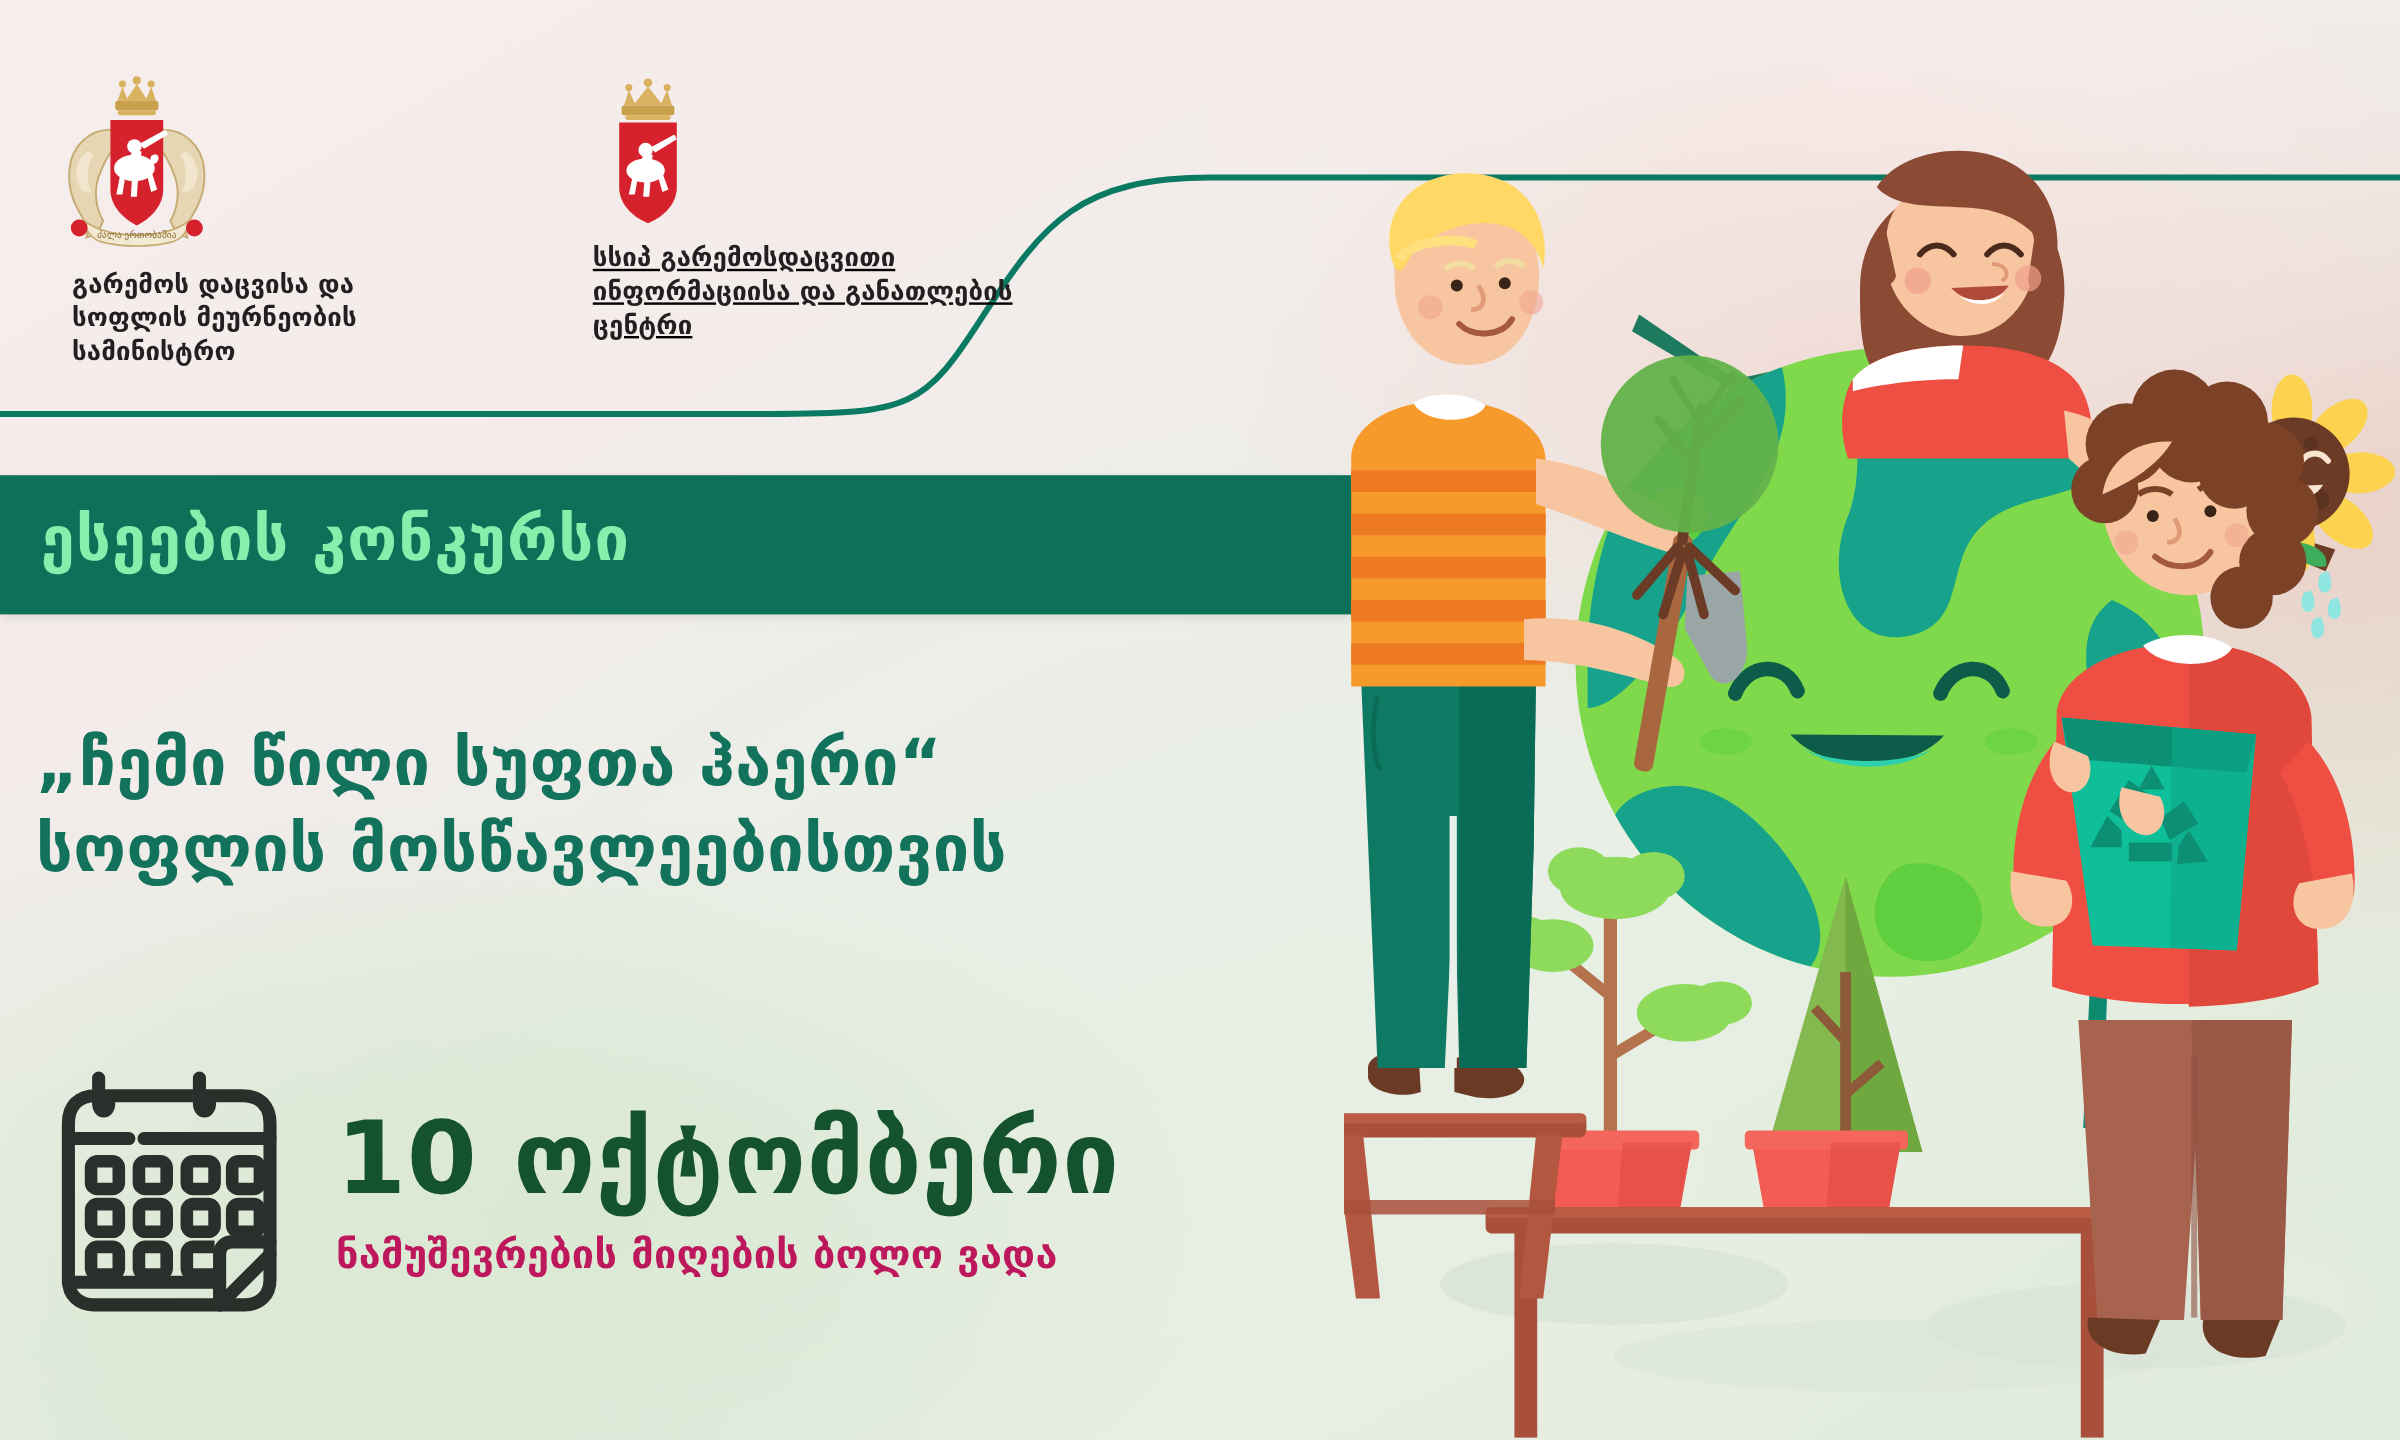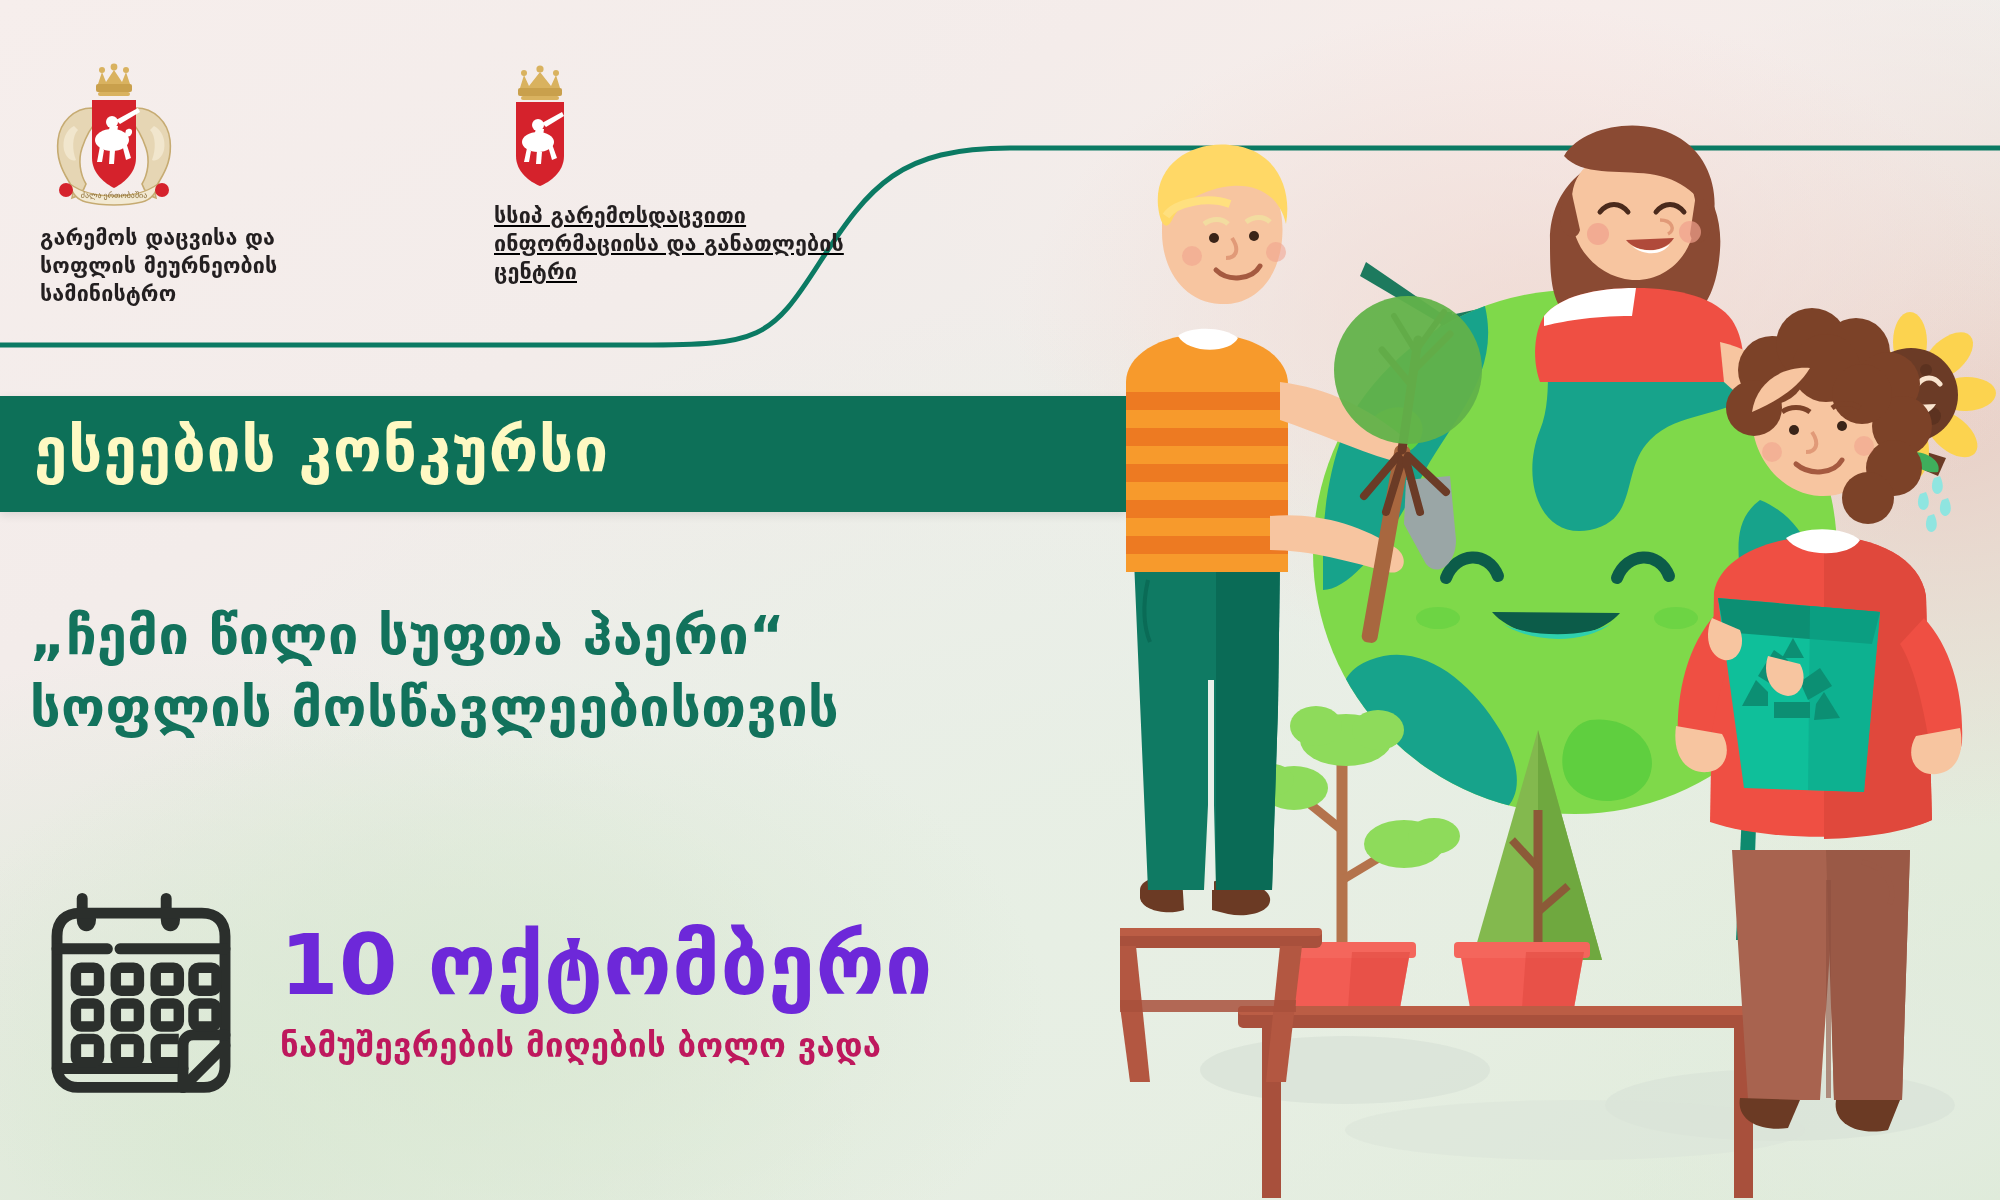--- a/index.html
+++ b/index.html
@@ -40,53 +40,53 @@
   .curve-svg{position:absolute;left:0;top:0;width:2000px;height:480px;}
   .logos{position:absolute;left:0;top:0;width:900px;height:340px;}
   .logo-block{position:absolute;}
   .logo-1{left:40px;top:62px;width:330px;}
   .logo-2{left:492px;top:62px;width:360px;text-decoration:underline;}
   .crest-wrap{display:block;}
   .logo-text{
     font-weight:700;color:#231f20;line-height:1.3;
     font-size:21.5px;letter-spacing:.1px;margin-top:12px;
   }
-  .logo-1 .logo-text{margin-left:0;}
+  .logo-1 .logo-text{margin-left:20px;}
   .logo-2 .logo-text{margin-left:2px;font-size:21.5px;}
 
   
   .banner{
     position:absolute;left:0;top:396px;width:1127px;height:116px;
     background:#0d7058;
     display:flex;align-items:center;
     box-shadow:0 3px 9px rgba(0,0,0,.10);
   }
   .banner-title{
-    color:#fef9c3;font-weight:700;font-size:60px;letter-spacing:1px;
+    color:#86efac;font-weight:700;font-size:51px;letter-spacing:1px;
     margin-left:34px;white-space:nowrap;line-height:1;
     padding-bottom:8px;
   }
 
   
   .subtitle{
     position:absolute;left:30px;top:600px;width:1180px;
     color:#12725c;font-weight:700;font-size:54px;line-height:1.33;
     letter-spacing:.4px;
   }
   .subtitle .l2{display:block;}
 
   
   .date-row{
     position:absolute;left:36px;top:880px;width:1180px;height:230px;
     display:flex;align-items:center;
   }
   .cal-icon{width:210px;height:210px;flex:0 0 210px;}
   .date-text{margin-left:34px;padding-bottom:6px;}
   .date-big{
-    color:#6d28d9;font-weight:700;font-size:84px;line-height:1;
+    color:#14532d;font-weight:700;font-size:84px;line-height:1;
     letter-spacing:.5px;white-space:nowrap;
   }
   .date-sub{
     color:#be185d;font-weight:700;font-size:33px;line-height:1;
     margin-top:22px;letter-spacing:.2px;white-space:nowrap;
   }
 
   
   .illus{position:absolute;left:1120px;top:120px;width:880px;height:1080px;}
 </style>

